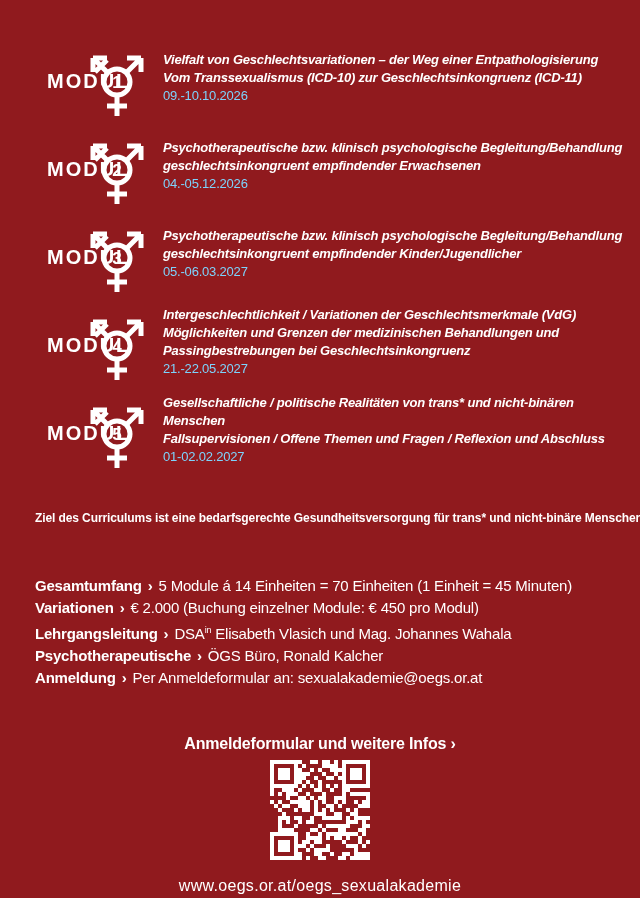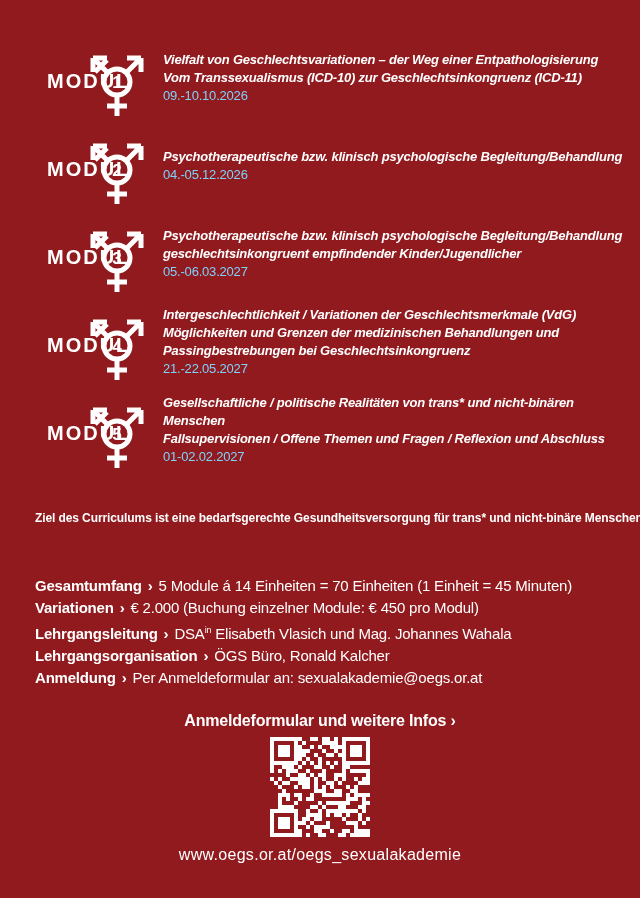--- a/index.html
+++ b/index.html
@@ -37,27 +37,27 @@
 
   
   .details{margin:49px 6px 0 35px;}
   .detail-row{font-size:15px;line-height:22px;letter-spacing:-0.2px;white-space:nowrap;}
   .detail-row .lbl{font-weight:bold;}
   .detail-row .sep{font-weight:bold;padding:0 2px;}
   .detail-row sup{font-size:9px;}
 
   
   .info-link{
-    margin-top:22px;text-align:center;
+    margin-top:45px;text-align:center;
     font-size:16px;font-weight:bold;letter-spacing:-0.2px;line-height:20px;
   }
   .qr-wrap{margin-top:6px;text-align:center;height:100px;}
   .qr-wrap svg{display:inline-block;}
   .site-url{
-    margin-top:8px;text-align:center;
+    margin-top:16px;text-align:center;
     font-size:16px;font-weight:normal;letter-spacing:0.3px;line-height:20px;
   }
 </style>
 </head>
 <body>
 
 <div class="page">
 
   <div class="modules">
 
@@ -86,20 +86,21 @@
         <svg width="92" height="80" viewBox="0 0 92 80">
           <circle class="sym" cx="46" cy="44" r="13"></circle>
           <path class="sym" d="M46 57 L46 78 M36 68 L56 68"></path>
           <path class="sym" d="M55 35 L70 20 M70 20 L56 20 M70 20 L70 34"></path>
           <path class="sym" d="M37 35 L22 20 M22 20 L36 20 M22 20 L22 34 M24 34 L36 22"></path>
           <text x="46" y="50" text-anchor="middle">2</text>
         </svg>
       </div>
       <div class="module-text">
         <div class="t-line">Psychotherapeutische bzw. klinisch psychologische Begleitung/Behandlung</div>
+        <div class="t-line">geschlechtsinkongruent empfindender Erwachsenen</div>
 
         <div class="d-line">04.-05.12.2026</div>
       </div>
     </div>
 
     <div class="module-row">
       <div class="badge">
         <span class="modul-label">MODUL</span>
         <svg width="92" height="80" viewBox="0 0 92 80">
           <circle class="sym" cx="46" cy="44" r="13"></circle>
@@ -169,21 +170,21 @@
       <span class="lbl">Variationen</span>
       <span class="sep">›</span>
       <span class="val">€ 2.000 (Buchung einzelner Module: € 450 pro Modul)</span>
     </div>
     <div class="detail-row">
       <span class="lbl">Lehrgangsleitung</span>
       <span class="sep">›</span>
       <span class="val"><span>DSA</span><sup>in</sup><span> Elisabeth Vlasich und Mag. Johannes Wahala</span></span>
     </div>
     <div class="detail-row">
-      <span class="lbl">Lehrgangsorganisation</span>
+      <span class="lbl">Psychotherapeutische</span>
       <span class="sep">›</span>
       <span class="val">ÖGS Büro, Ronald Kalcher</span>
     </div>
     <div class="detail-row">
       <span class="lbl">Anmeldung</span>
       <span class="sep">›</span>
       <span class="val">Per Anmeldeformular an: sexualakademie@oegs.or.at</span>
     </div>
   </div>
 

